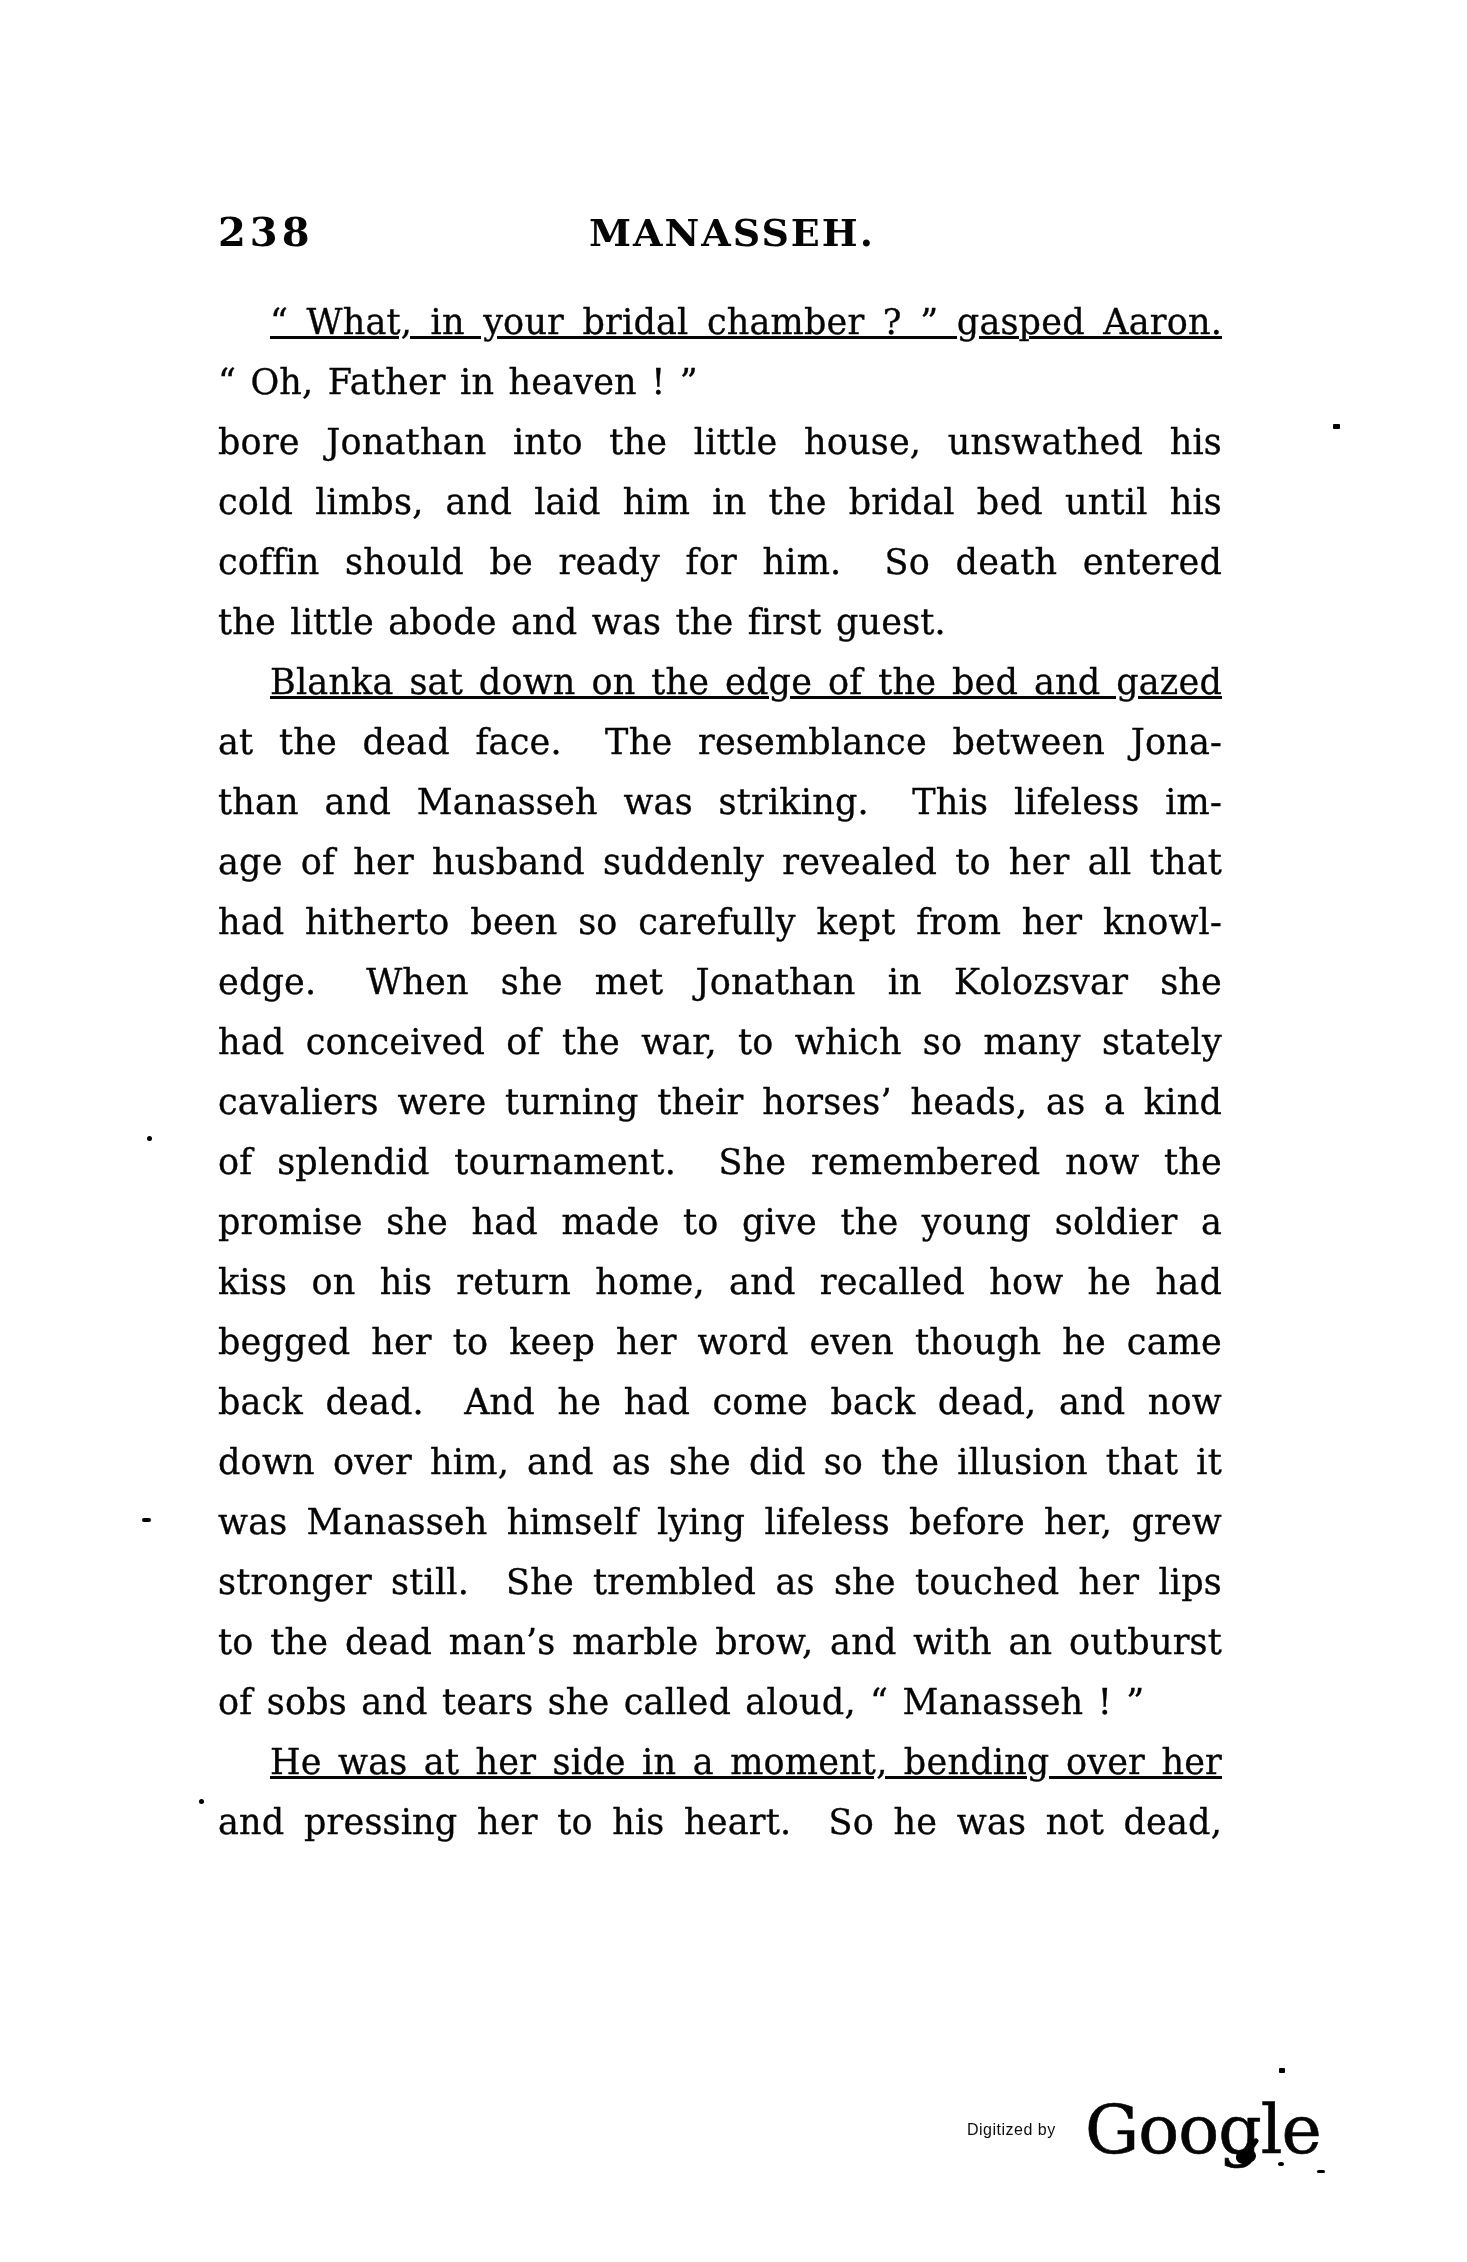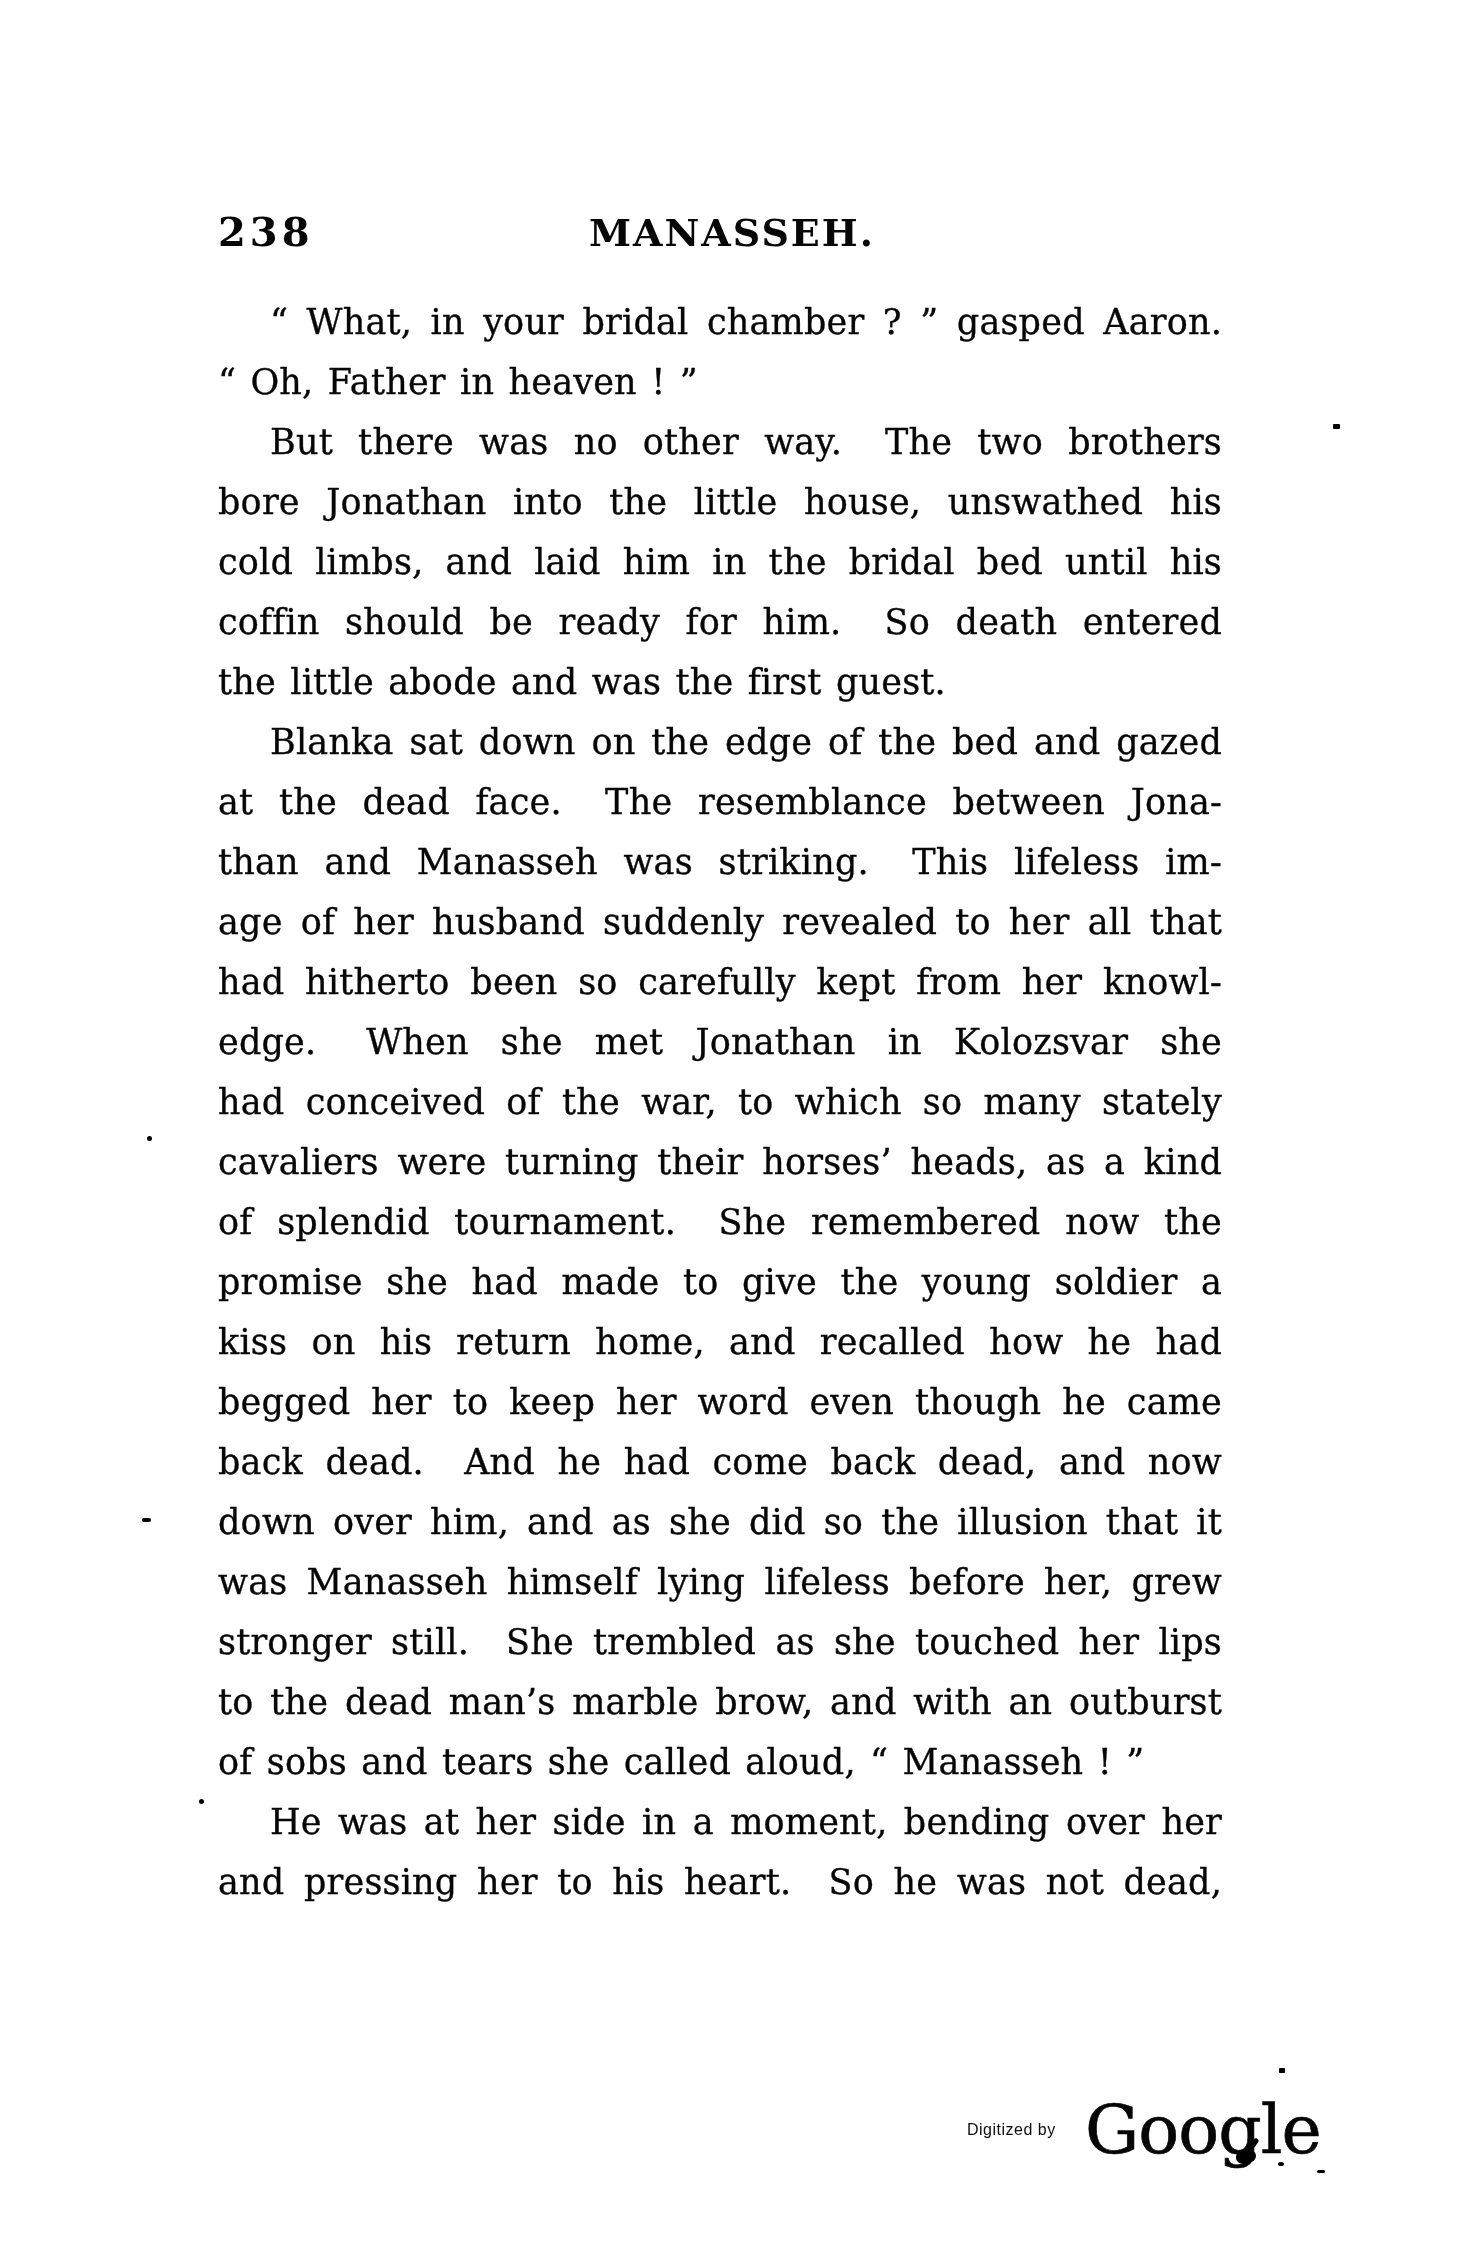--- a/index.html
+++ b/index.html
@@ -59,21 +59,21 @@
     font-size: 35px;
     word-spacing: 3px;
     letter-spacing: 0.2px;
     text-align: justify;
     text-align-last: justify;
     overflow: hidden;
     -webkit-text-stroke: 0.35px currentColor;
     white-space: nowrap;
   }
   .line.j { white-space: normal; }
-  .line.indent { padding-left: 52px; }
+  .line.indent { padding-left: 52px; text-decoration: underline; }
   .line.short {
     text-align: left;
     text-align-last: left;
   }
   
   .digitized {
     position: absolute;
     left: 967px;
     top: 2121px;
     font-family: "Liberation Sans", sans-serif;
@@ -113,21 +113,20 @@
 <div class="page">
 
   <div class="header-row">
     <span class="pagenum">238</span>
     <span class="running">MANASSEH.</span>
   </div>
 
   <div class="body-block">
     <div class="line j indent">“ What, in your bridal chamber ? ” gasped Aaron.</div>
     <div class="line short">“ Oh, Father in heaven ! ”</div>
-    <div class="line j indent">But there was no other way.  The two brothers</div>
     <div class="line j">bore Jonathan into the little house, unswathed his</div>
     <div class="line j">cold limbs, and laid him in the bridal bed until his</div>
     <div class="line j">coffin should be ready for him.  So death entered</div>
     <div class="line short">the little abode and was the first guest.</div>
     <div class="line j indent">Blanka sat down on the edge of the bed and gazed</div>
     <div class="line j">at the dead face.  The resemblance between Jona-</div>
     <div class="line j">than and Manasseh was striking.  This lifeless im-</div>
     <div class="line j">age of her husband suddenly revealed to her all that</div>
     <div class="line j">had hitherto been so carefully kept from her knowl-</div>
     <div class="line j">edge.  When she met Jonathan in Kolozsvar she</div>

